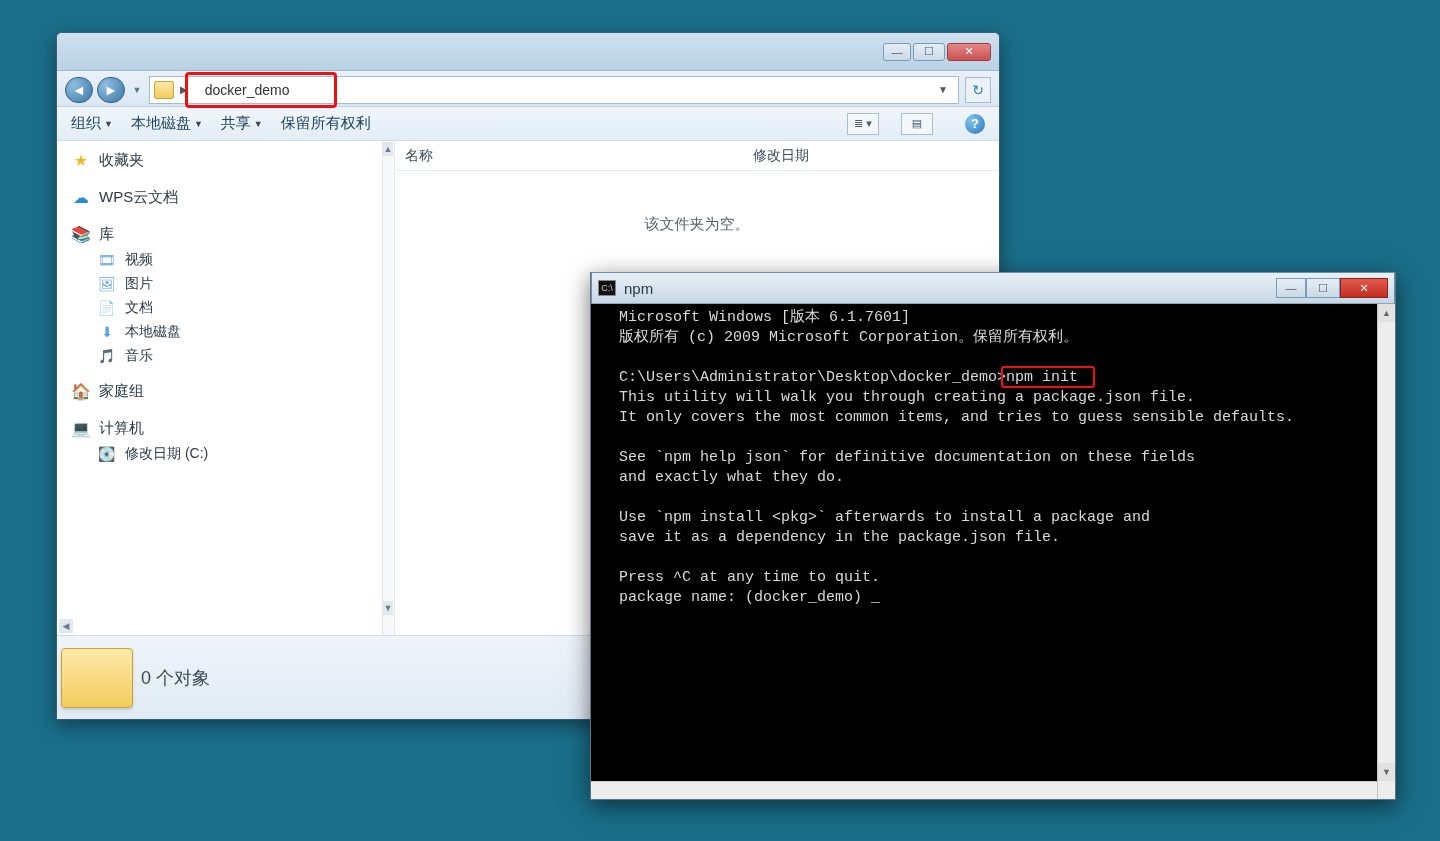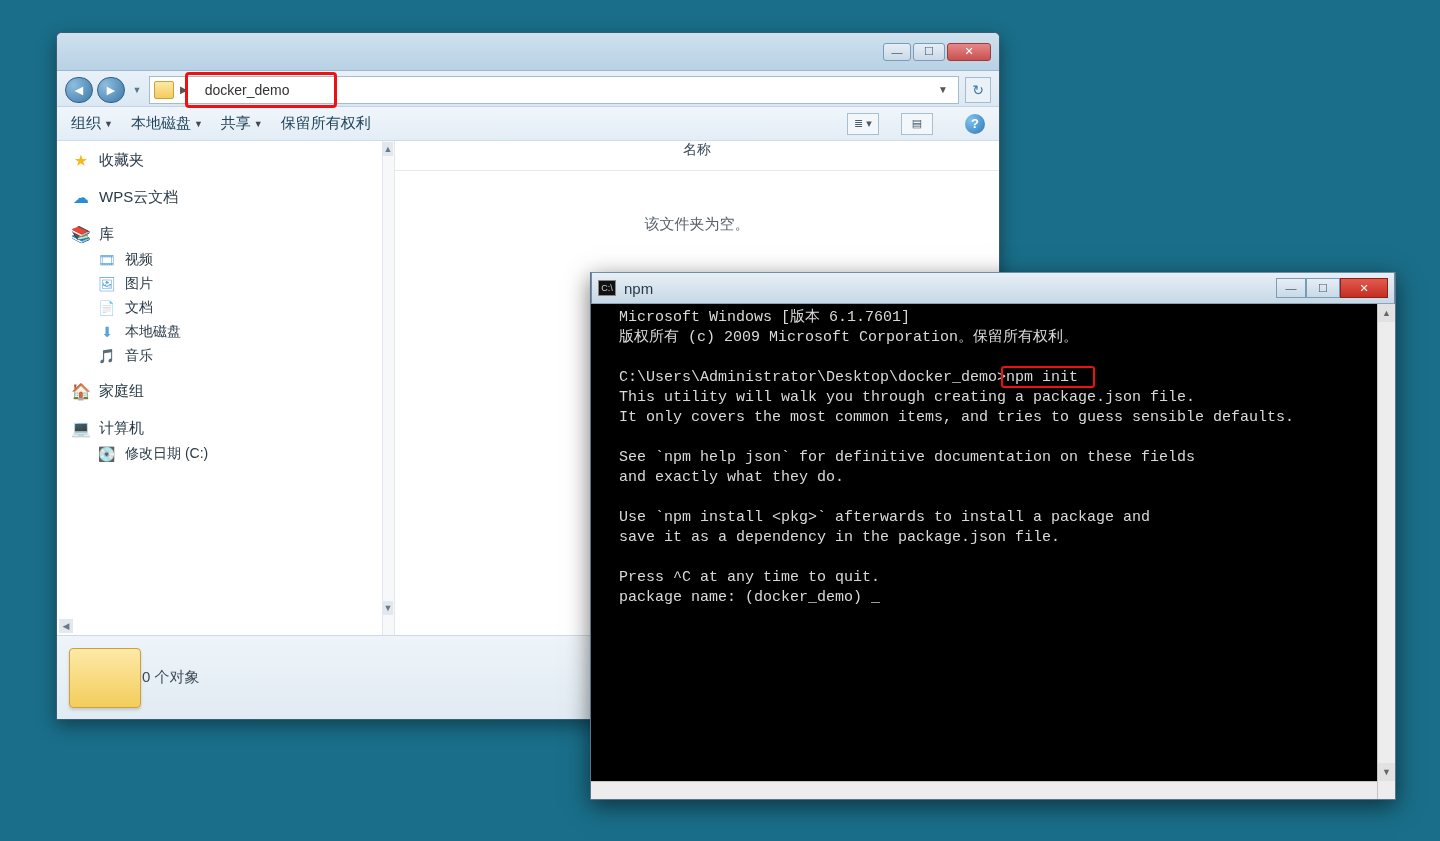--- a/index.html
+++ b/index.html
@@ -98,24 +98,24 @@
   .ico.sub{color:#5aa3d8;font-size:14px;}
   .ico.home{color:#5aa3d8;}
   .ico.pc{color:#6a7c89;}
   .ico.disk{color:#7aa848;font-size:14px;}
   .sidebar-vsplit{position:absolute;right:0;top:0;bottom:0;width:12px;border-left:1px solid #e0e7ee;background:#f6f8fa;}
   .vscroll-arr{position:absolute;right:1px;width:10px;height:14px;background:#e2e8ee;color:#6a7a87;font-size:9px;display:flex;align-items:center;justify-content:center;}
   .vscroll-arr.top{top:1px;} .vscroll-arr.bot{bottom:20px;}
   .hscroll-arr{position:absolute;bottom:2px;left:2px;width:14px;height:14px;background:#e2e8ee;color:#6a7a87;font-size:9px;display:flex;align-items:center;justify-content:center;}
 
   .content{flex:1;background:#fff;display:flex;flex-direction:column;}
-  .colhdr{height:30px;border-bottom:1px solid #e6ebf0;display:flex;align-items:center;padding:0 10px;color:#3a4a57;font-size:14px;gap:320px;flex-direction:column;}
+  .colhdr{height:30px;border-bottom:1px solid #e6ebf0;display:flex;align-items:center;padding:0 10px;color:#3a4a57;font-size:14px;gap:320px;}
   .emptyrow{flex:1;display:flex;justify-content:center;padding-top:44px;color:#57616a;font-size:15px;}
 
-  .statusbar{height:84px;background:linear-gradient(#eef4f9,#e1ebf3);border-top:1px solid #cddbe7;display:flex;align-items:center;padding:0 12px;gap:1px;color:#3a4a57;font-size:15px;}
+  .statusbar{height:84px;background:linear-gradient(#eef4f9,#e1ebf3);border-top:1px solid #cddbe7;display:flex;align-items:center;padding:0 4px;gap:8px;color:#3a4a57;font-size:18px;}
   .bigfolder{width:72px;height:60px;background:linear-gradient(#fde9a8,#f3cc5c);border:1px solid #c9a23a;border-radius:4px;box-shadow:0 2px 3px rgba(0,0,0,.15);}
 
   
   .cmd {
     position: absolute;
     left: 590px;
     top: 272px;
     width: 806px;
     height: 528px;
     background: #000;

